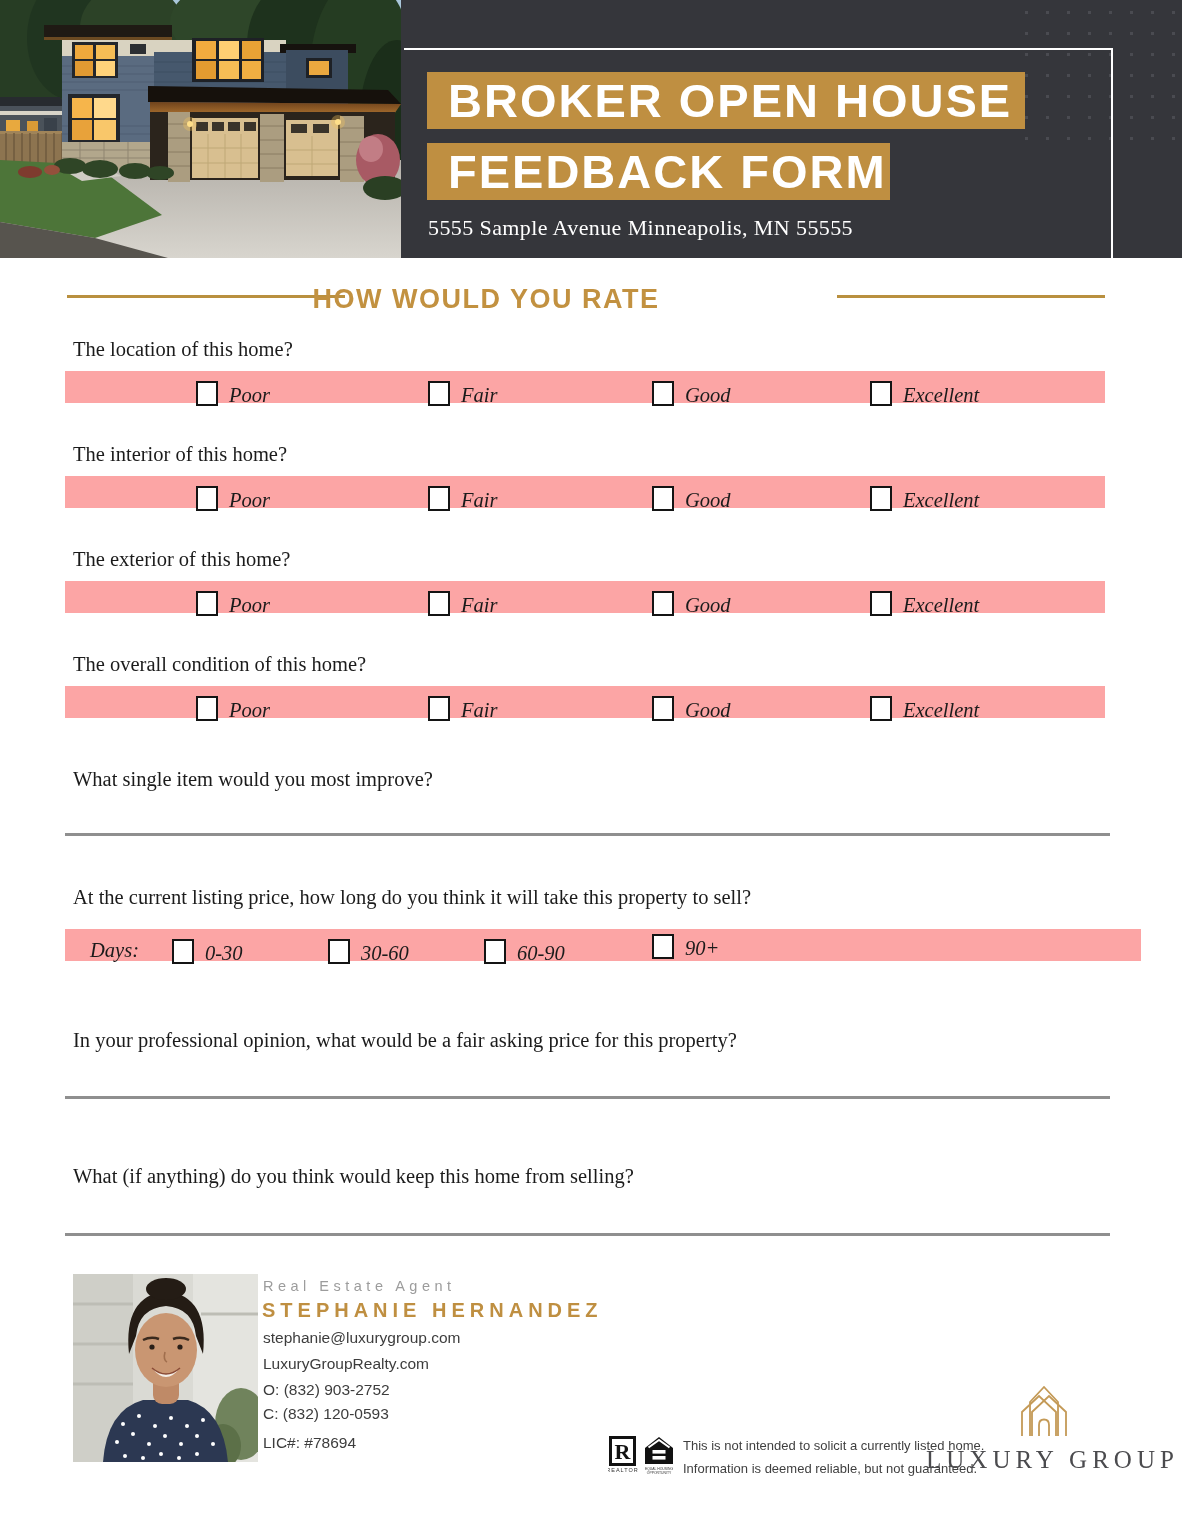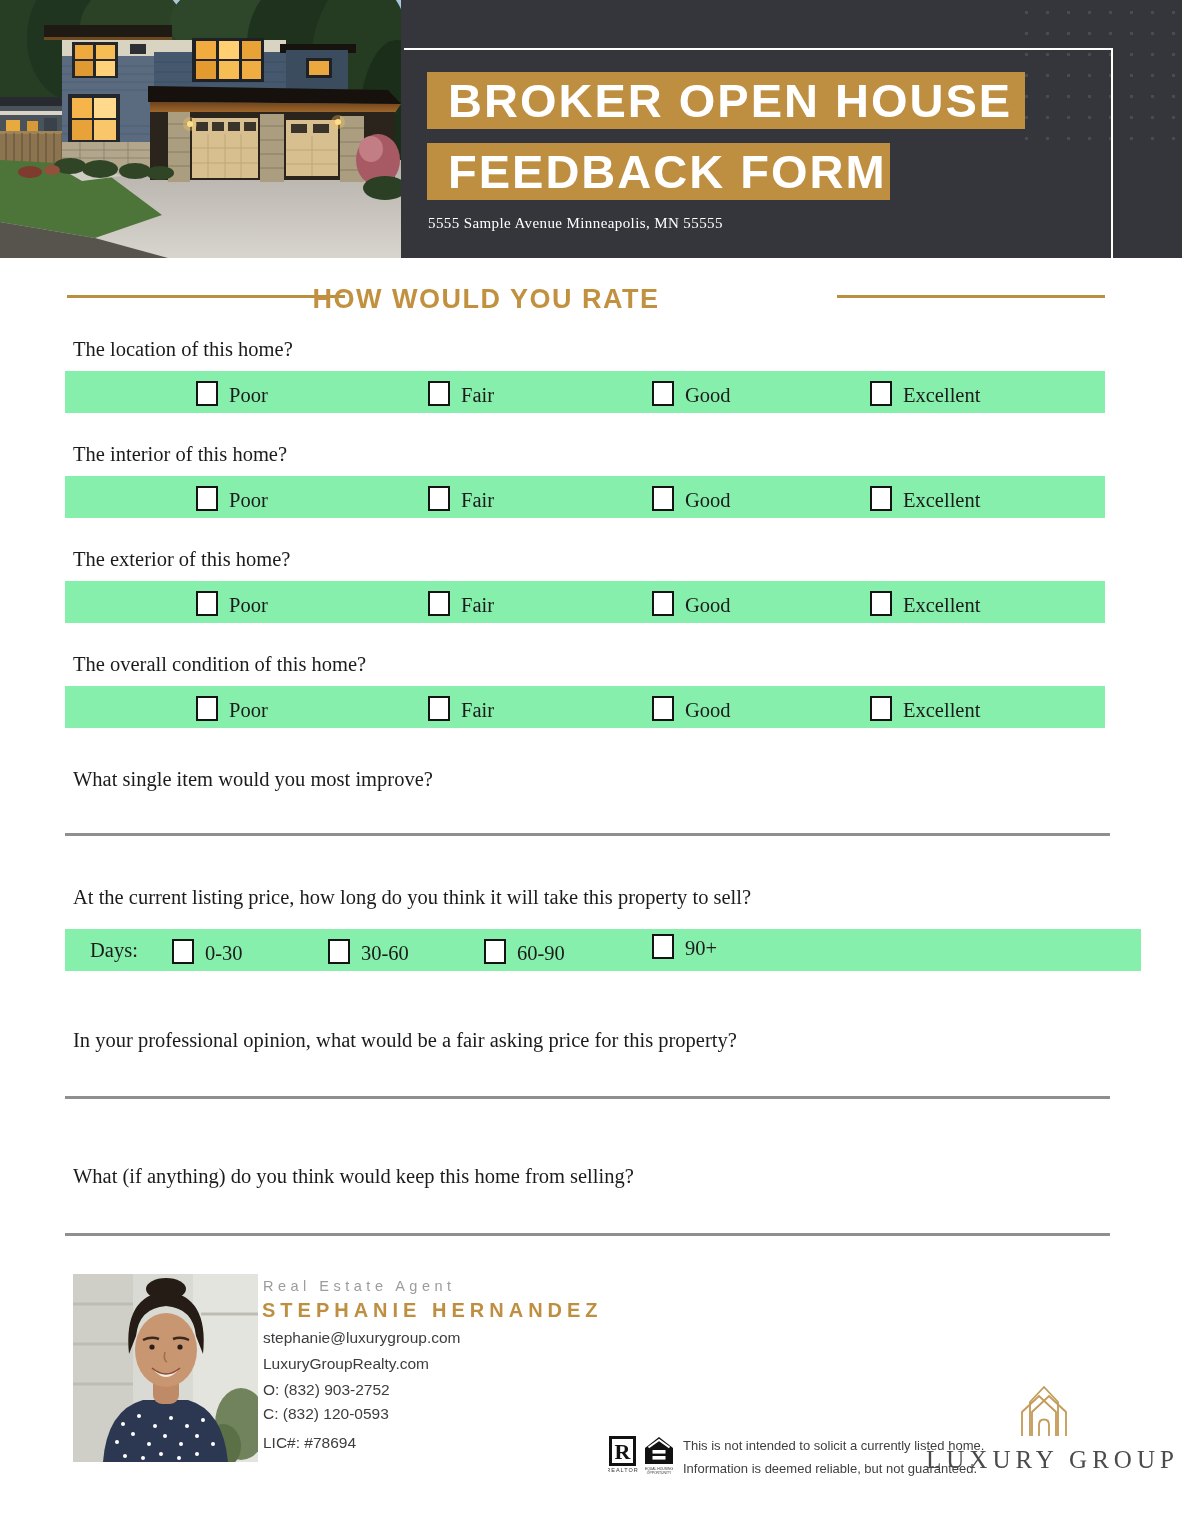--- a/index.html
+++ b/index.html
@@ -14,33 +14,33 @@
         background-image:radial-gradient(circle,#4a4b51 1.6px,transparent 1.8px);
         background-size:21px 21px;}
   .frame{background:#ffffff;}
   #frame-top{left:404px;top:48px;width:709px;height:2px;}
   #frame-right{left:1111px;top:48px;width:2px;height:210px;}
   .title-block{background:#bf8f41;color:#ffffff;font-weight:bold;font-size:47px;
                letter-spacing:2px;line-height:57px;padding-left:21px;white-space:nowrap;overflow:hidden;}
   #title1{left:427px;top:72px;width:577px;height:57px;}
   #title2{left:427px;top:143px;width:442px;height:57px;}
   #address{left:428px;top:215px;color:#ffffff;font-family:"Liberation Serif","DejaVu Serif",serif;
-           font-size:15px;letter-spacing:0.4px;}
+           font-size:22px;letter-spacing:0.4px;}
 
   
   #section-title{left:0;top:284px;width:972px;text-align:center;color:#c29140;
                  font-weight:bold;font-size:27px;letter-spacing:1.5px;}
   .gold-line{background:#b9903f;height:3px;}
   #gline-left{left:67px;top:295px;width:278px;}
   #gline-right{left:837px;top:295px;width:268px;}
 
   
   .q{left:73px;color:#1b1b1b;font-family:"Liberation Serif","DejaVu Serif",serif;
      font-size:20.5px;white-space:nowrap;}
-  .band{left:65px;width:1040px;height:42px;background:#86efac;}
+  .band{left:65px;width:1040px;height:32px;background:#fca5a5;font-style:italic;}
   .cell{position:absolute;top:10px;white-space:nowrap;}
   .cb{display:inline-block;width:18px;height:21px;border:2px solid #141414;background:#ffffff;
       vertical-align:-4px;margin-right:11px;}
   .opt{font-family:"Liberation Serif","DejaVu Serif",serif;font-size:20.5px;color:#1b1b1b;}
   .ans-line{left:65px;width:1045px;height:3px;background:#8f8f8f;}
 
   
   #agent-photo{left:73px;top:1274px;width:185px;height:188px;}
   #agent-role{left:263px;top:1278px;font-size:14.5px;letter-spacing:4.5px;color:#9c9c9c;}
   #agent-name{left:262px;top:1299px;font-size:20px;font-weight:bold;letter-spacing:5px;color:#bf8f41;}

